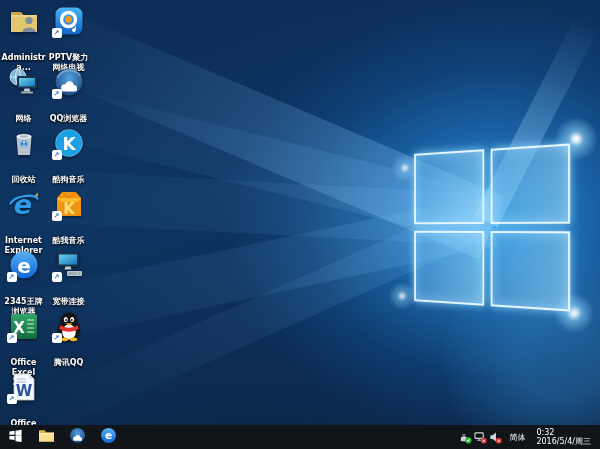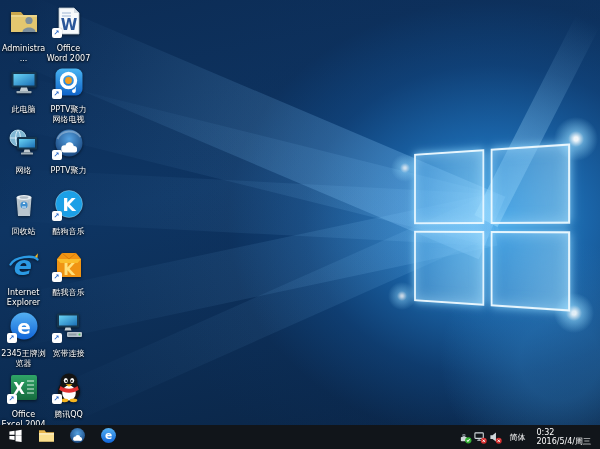--- a/index.html
+++ b/index.html
@@ -46,23 +46,23 @@
     border:2px solid rgba(238,250,255,.95);
     box-shadow:0 0 9px rgba(140,215,255,.9), inset 0 0 14px rgba(170,225,255,.55); }
 
   
   .icons { position:absolute; left:1px; top:5px; display:grid;
     grid-template-rows:repeat(7,61px); grid-auto-flow:column; grid-auto-columns:45px; }
   .di { width:45px; display:flex; flex-direction:column; align-items:center; cursor:default; }
   .di .ic { width:32px; height:32px; position:relative; flex:none; }
   .di .ic svg.app { width:32px; height:32px; display:block;
     filter:drop-shadow(0 1px 1.5px rgba(0,0,0,.55)); }
-  .lbl { margin-top:7px; font-size:8px; line-height:10px; color:#fff; text-align:center;
+  .lbl { margin-top:16px; font-size:8px; line-height:10px; color:#fff; text-align:center;
     max-width:50px; overflow-wrap:break-word; word-break:break-word;
-    text-shadow:0 1px 2px rgba(0,0,0,.95), 0 0 3px rgba(0,0,0,.7); }
+    text-shadow:0 1px 2px rgba(0,0,0,.95), 0 0 3px rgba(0,0,0,.7);font-weight:bold; }
   .shortcut { position:absolute; left:-1px; bottom:-1px; width:10px; height:10px;
     background:#fff; border-radius:2px; box-shadow:0 0 1px rgba(0,0,0,.5);
     display:flex; align-items:center; justify-content:center;
     font-size:7px; line-height:10px; color:#1e62c8; font-weight:bold; }
 
   
   .taskbar { position:absolute; left:0; bottom:0; width:600px; height:24px;
     background:#11151a; display:flex; align-items:center; z-index:5; }
   .tb-btn { width:31px; height:24px; display:flex; align-items:center; justify-content:center; }
   .tray { margin-left:auto; display:flex; align-items:center; height:16px; padding-right:4px; }
@@ -124,31 +124,20 @@
             <path d="M3 7h10l2.5 3H29v17H3z" fill="#c9a64c"></path>
             <path d="M3 10h26v17H3z" fill="#e3c76f"></path>
             <path d="M3 10h26v2H3z" fill="#f0dc96" opacity=".7"></path>
             <circle cx="21" cy="15.5" r="3.6" fill="#7d8f9c"></circle>
             <path d="M14.5 27c0-6 13-6 13 0z" fill="#7d8f9c"></path>
           </svg>
         </span>
         <span class="lbl">Administra...</span>
       </div>
 
-      <div class="di">
-        <span class="ic">
-          <svg class="app" viewBox="0 0 32 32">
-            <rect x="3.5" y="6" width="25" height="15.5" rx="1.2" fill="#16364e"></rect>
-            <rect x="5.5" y="8" width="21" height="11.5" fill="url(#gScr)"></rect>
-            <path d="M13 21.5h6l1.2 3.5h-8.4z" fill="#c2ccd2"></path>
-            <rect x="8.5" y="25" width="15" height="2.2" rx=".6" fill="#9fadb6"></rect>
-          </svg>
-        </span>
-        <span class="lbl">此电脑</span>
-      </div>
 
       <div class="di">
         <span class="ic">
           <svg class="app" viewBox="0 0 32 32">
             <circle cx="10" cy="11" r="8" fill="#7fb6d2"></circle>
             <circle cx="10" cy="11" r="8" fill="none" stroke="#bfe6f5" stroke-width=".8"></circle>
             <path d="M2.3 11h15.4M10 3.2c3.2 2.5 3.2 13 0 15.6M10 3.2c-3.2 2.5-3.2 13 0 15.6" stroke="#e3f2fa" stroke-width=".9" fill="none"></path>
             <rect x="9" y="10" width="20" height="12.5" rx="1" fill="#16364e"></rect>
             <rect x="11" y="12" width="16" height="8.5" fill="url(#gScr)"></rect>
             <path d="M16.5 22.5h5l1 3h-7z" fill="#c2ccd2"></path>
@@ -239,21 +228,21 @@
             <path d="M4.5 12a13 12 0 0 1 23-2" stroke="rgba(255,255,255,.3)" stroke-width="2" fill="none"></path>
             <g fill="#fff">
               <circle cx="11.5" cy="21.5" r="3.2"></circle>
                 <circle cx="16.5" cy="19.5" r="4.3"></circle>
               <circle cx="21" cy="22" r="3"></circle>
                 <rect x="8.5" y="21" width="15.5" height="4.4" rx="2.2"></rect>
             </g>
           </svg>
           <span class="shortcut">↗</span>
         </span>
-        <span class="lbl">PPTV聚力</span>
+        <span class="lbl">QQ浏览器</span>
       </div>
 
       <div class="di">
         <span class="ic">
           <svg class="app" viewBox="0 0 32 32">
             <circle cx="16" cy="16" r="13.5" fill="#1ca0e6"></circle>
             <circle cx="16" cy="16" r="13.5" fill="none" stroke="rgba(255,255,255,.3)" stroke-width="1"></circle>
             <text x="16" y="23" font-size="17" font-weight="bold" fill="#fff" text-anchor="middle" font-family="DejaVu Sans, sans-serif">K</text>
           </svg>
           <span class="shortcut">↗</span>

